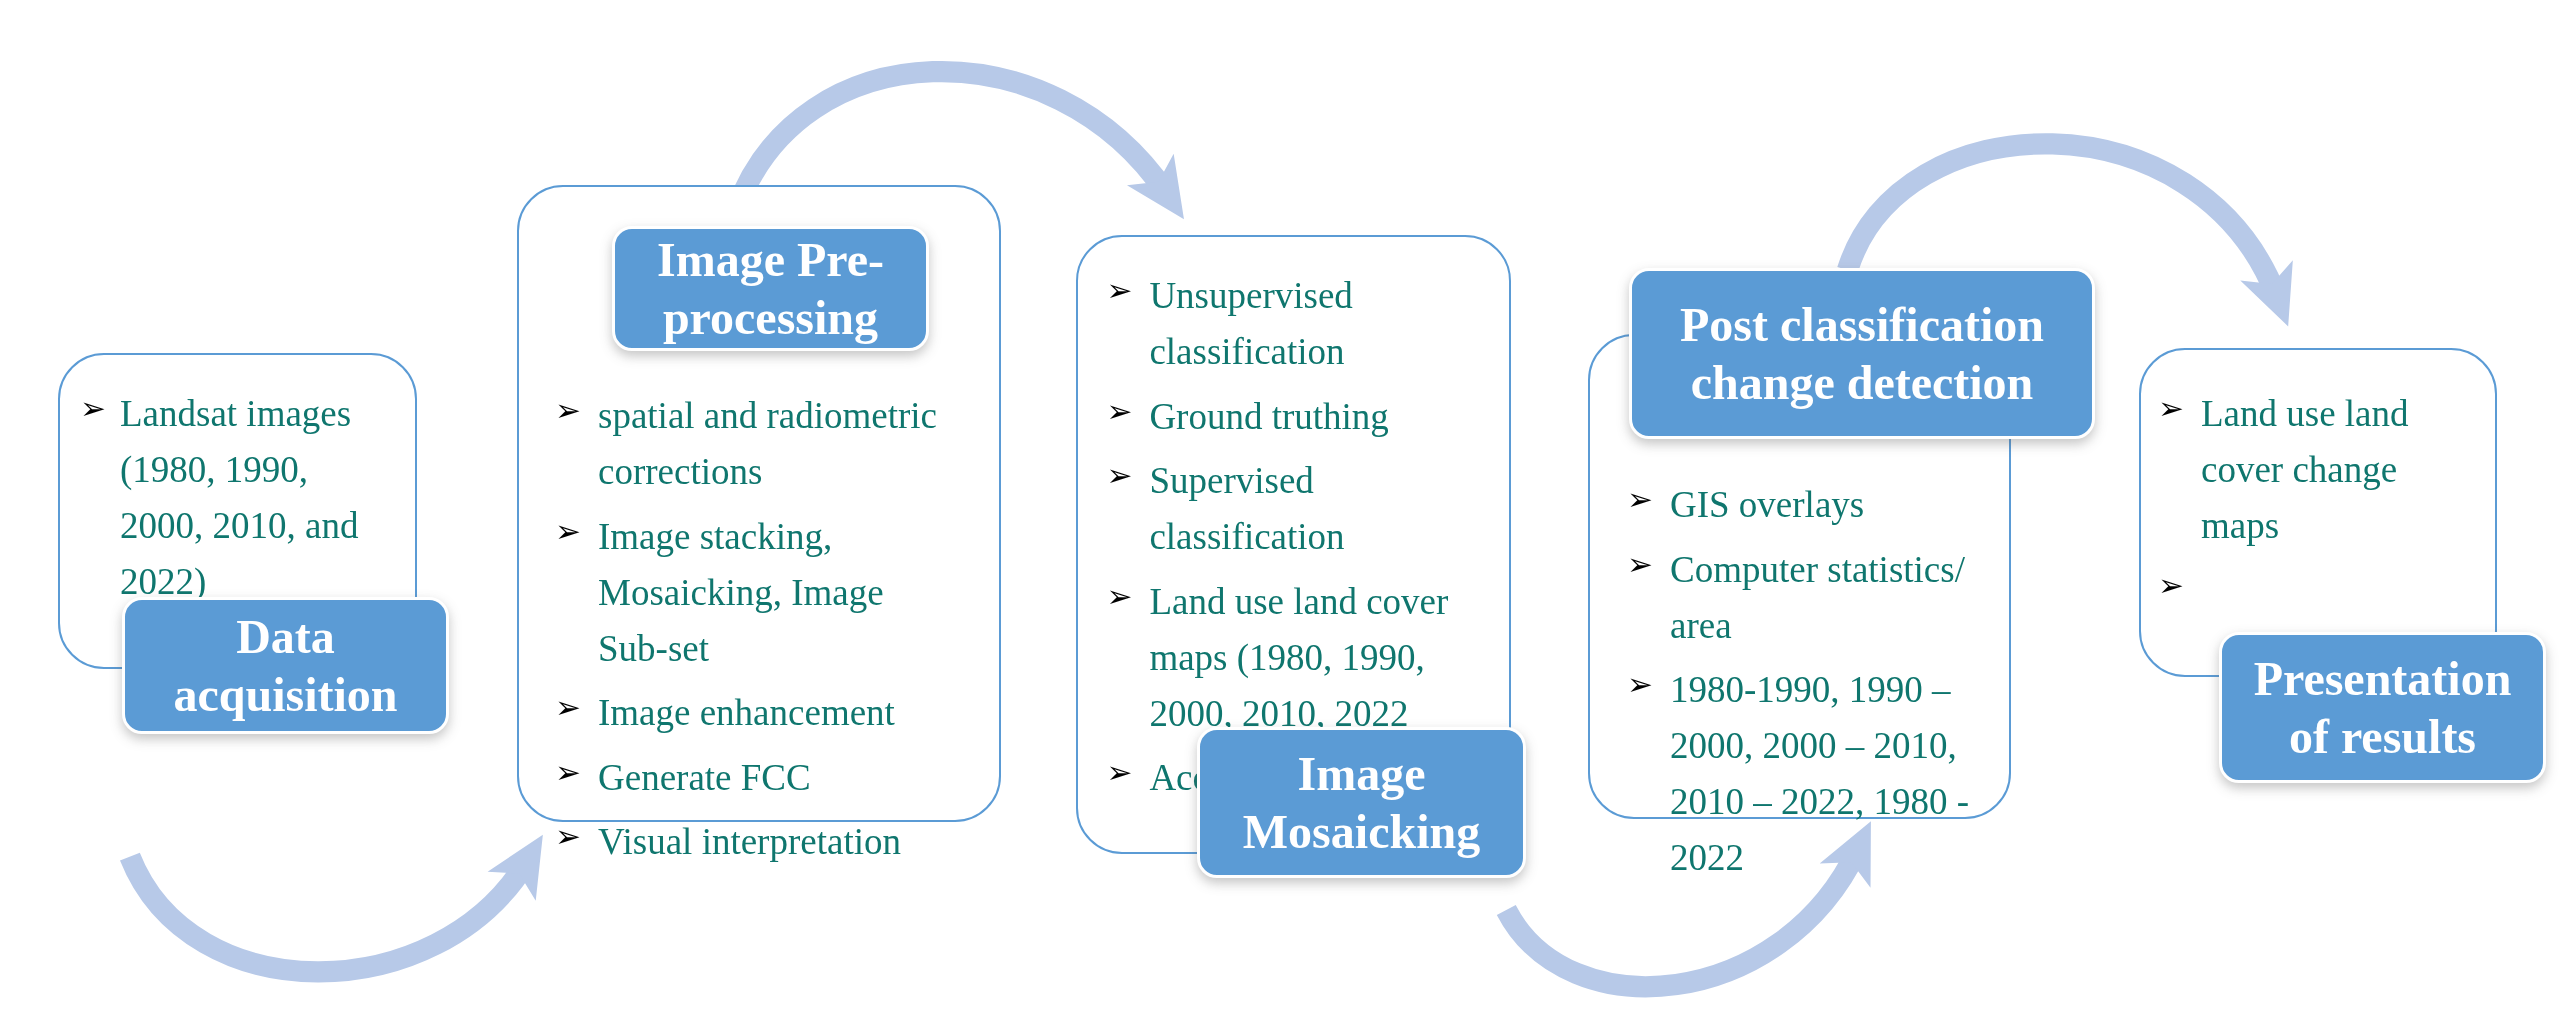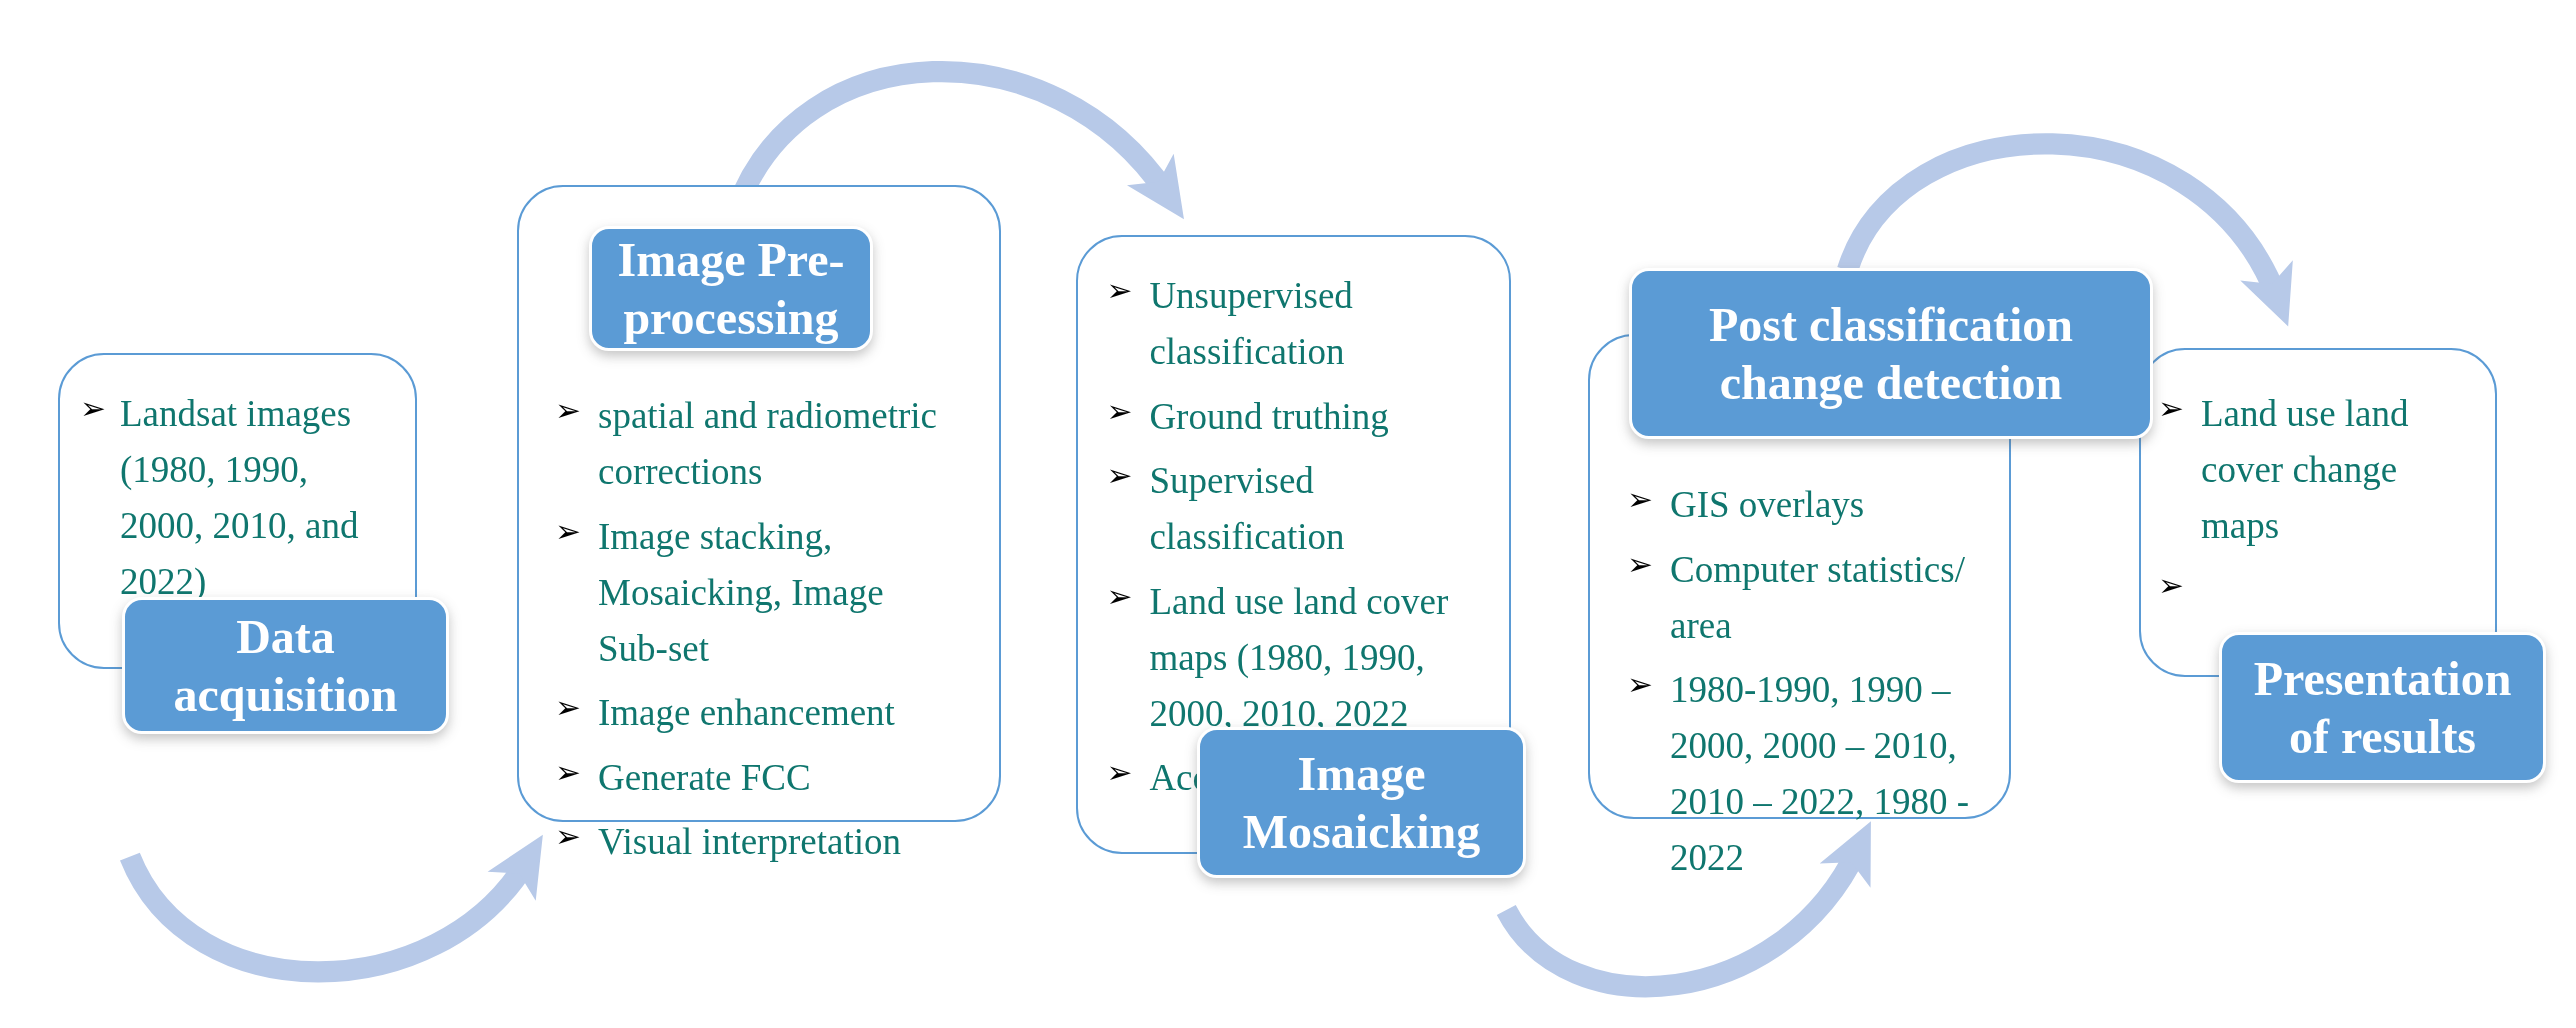--- a/index.html
+++ b/index.html
@@ -64,23 +64,23 @@
   }
   
   #box1 { left: 58px;   top: 353px; width: 359px; height: 316px; padding: 31px 37px 0 20px; }
   #box2 { left: 517px;  top: 185px; width: 484px; height: 637px; padding: 201px 41px 0 36px; }
   #box3 { left: 1076px; top: 235px; width: 435px; height: 619px; padding: 31px 24px 0 28.4px; }
   #box4 { left: 1588px; top: 334px; width: 423px; height: 485px; padding: 141px 17px 0 37px; }
   #box5 { left: 2139px; top: 348px; width: 358px; height: 329px; padding: 36px 27px 0 17px; }
   #box1 .glyph { width: 40px; }
   #box2 .glyph, #box3 .glyph, #box4 .glyph, #box5 .glyph { width: 43px; }
   #label1 { left: 122px;  top: 597px;  width: 327px; height: 137px; }
-  #label2 { left: 589px;  top: 226px;  width: 284px; height: 125px; }
+  #label2 { left: 612px;  top: 226px;  width: 317px; height: 125px; }
   #label3 { left: 1197px; top: 727px; width: 329px; height: 151px; }
-  #label4 { left: 1629px; top: 268px;  width: 524px; height: 171px; }
+  #label4 { left: 1629px; top: 268px;  width: 466px; height: 171px; }
   #label5 { left: 2219px; top: 632px;  width: 327px; height: 151px; }
 </style>
 </head>
 <body>
 
 <div id="canvas">
 
   <svg id="arrow-layer" viewBox="0 0 3622 1446" xmlns="http://www.w3.org/2000/svg">
     <defs>
       <marker id="ah" viewBox="0 0 10 10" refX="4.5" refY="5" markerWidth="3" markerHeight="3" markerUnits="strokeWidth" orient="auto">

